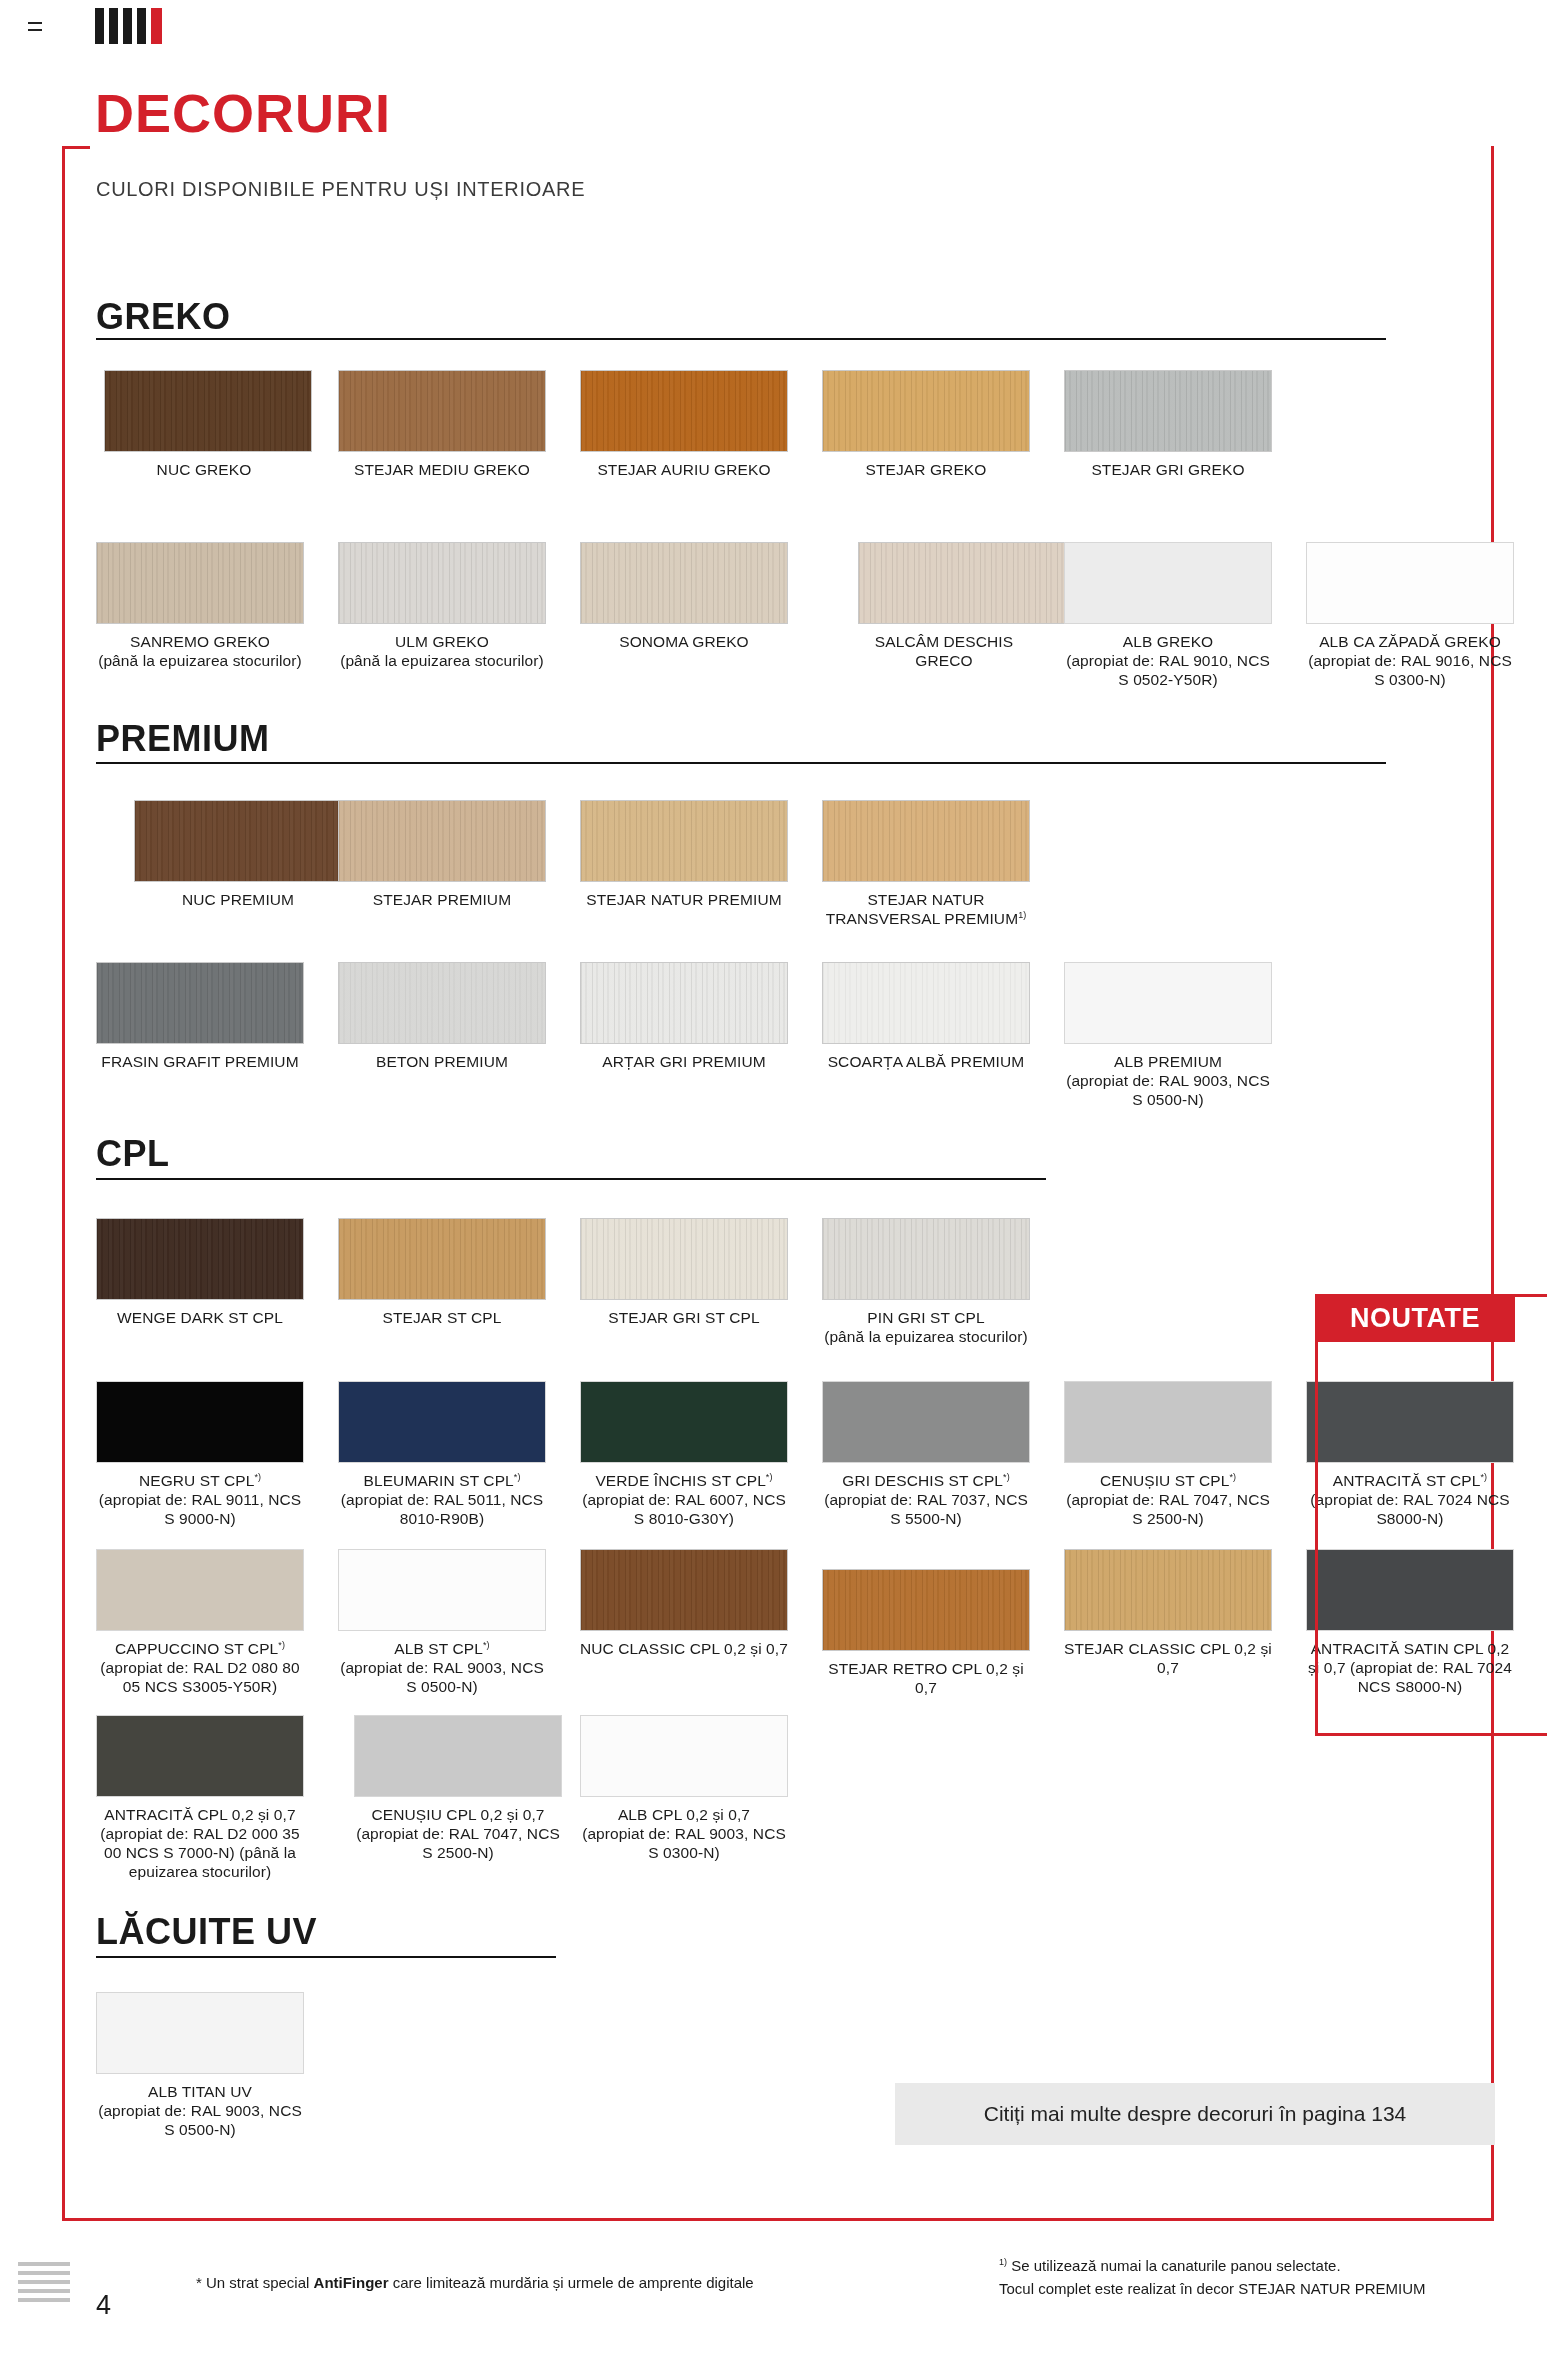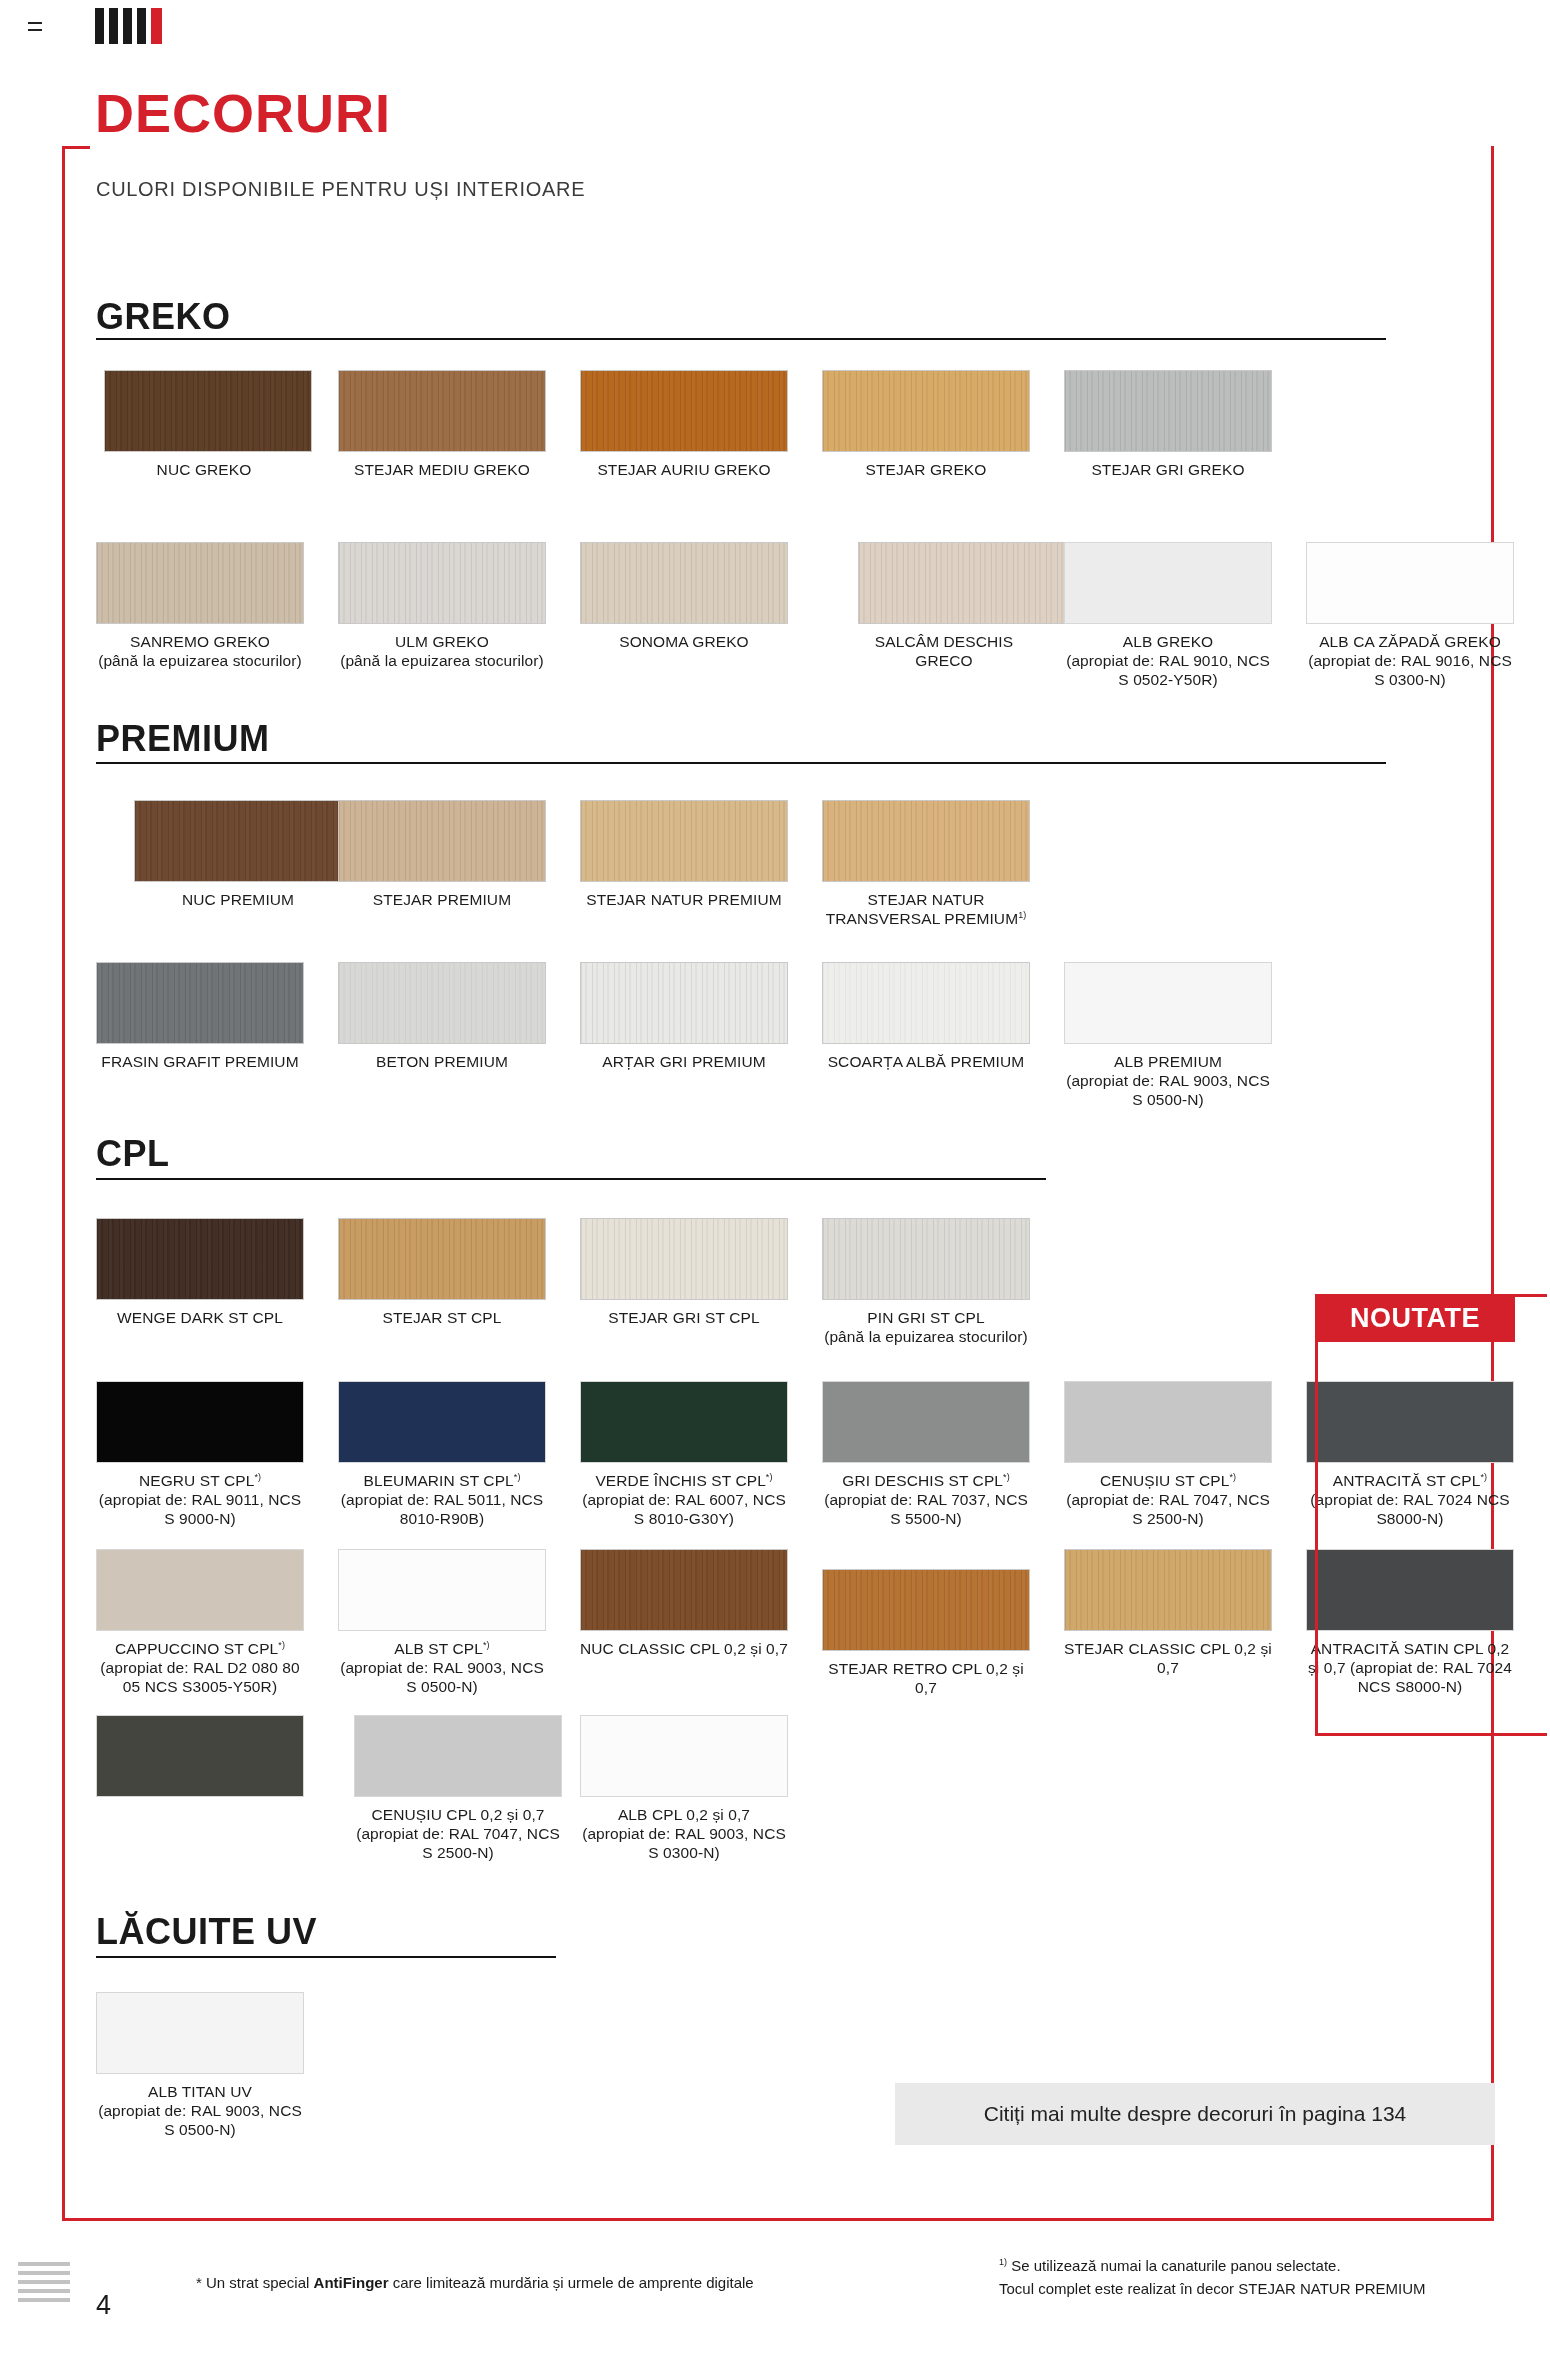--- a/index.html
+++ b/index.html
@@ -291,20 +291,21 @@
       <div class="swatch-cell" style="left: 1064px; top: 1549px;">
         <div class="swatch tex" style="background: rgb(207, 166, 104);"></div>
         <div class="cap"><span>STEJAR CLASSIC CPL 0,2 și 0,7</span></div>
       </div>
       <div class="swatch-cell" style="left: 1306px; top: 1549px;">
         <div class="swatch flat noborder" style="background: rgb(70, 72, 74);"></div>
         <div class="cap"><span>ANTRACITĂ SATIN CPL 0,2 și 0,7 (apropiat de: RAL 7024 NCS S8000-N)</span></div>
       </div>
       <div class="swatch-cell" style="left: 96px; top: 1715px;">
         <div class="swatch flat noborder" style="background: rgb(69, 69, 63);"></div>
+        <div class="cap"><span>ANTRACITĂ CPL 0,2 și 0,7</span><span class="sub">(apropiat de: RAL D2 000 35 00 NCS S 7000-N) (până la epuizarea stocurilor)</span></div>
       </div>
       <div class="swatch-cell" style="left: 338px; top: 1715px; margin-left: 16px;">
         <div class="swatch flat noborder" style="background: rgb(201, 201, 201);"></div>
         <div class="cap"><span>CENUȘIU CPL 0,2 și 0,7</span><span class="sub">(apropiat de: RAL 7047, NCS S 2500-N)</span></div>
       </div>
       <div class="swatch-cell" style="left: 580px; top: 1715px;">
         <div class="swatch flat noborder" style="background: rgb(251, 251, 251);"></div>
         <div class="cap"><span>ALB CPL 0,2 și 0,7</span><span class="sub">(apropiat de: RAL 9003, NCS S 0300-N)</span></div>
       </div>
       <div class="section-head" style="left: 96px; top: 1911px;">LĂCUITE UV</div>

